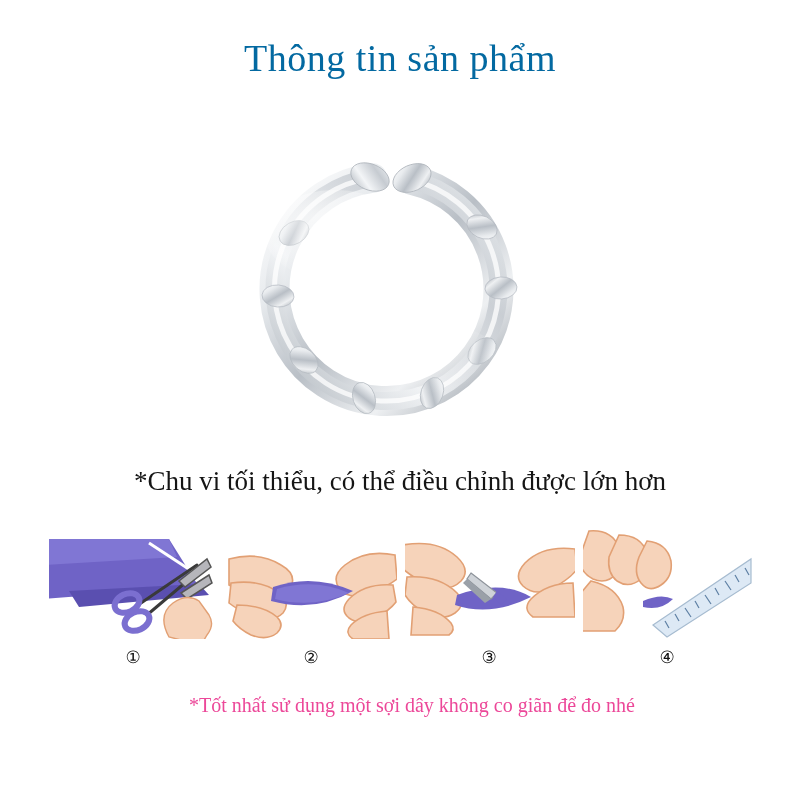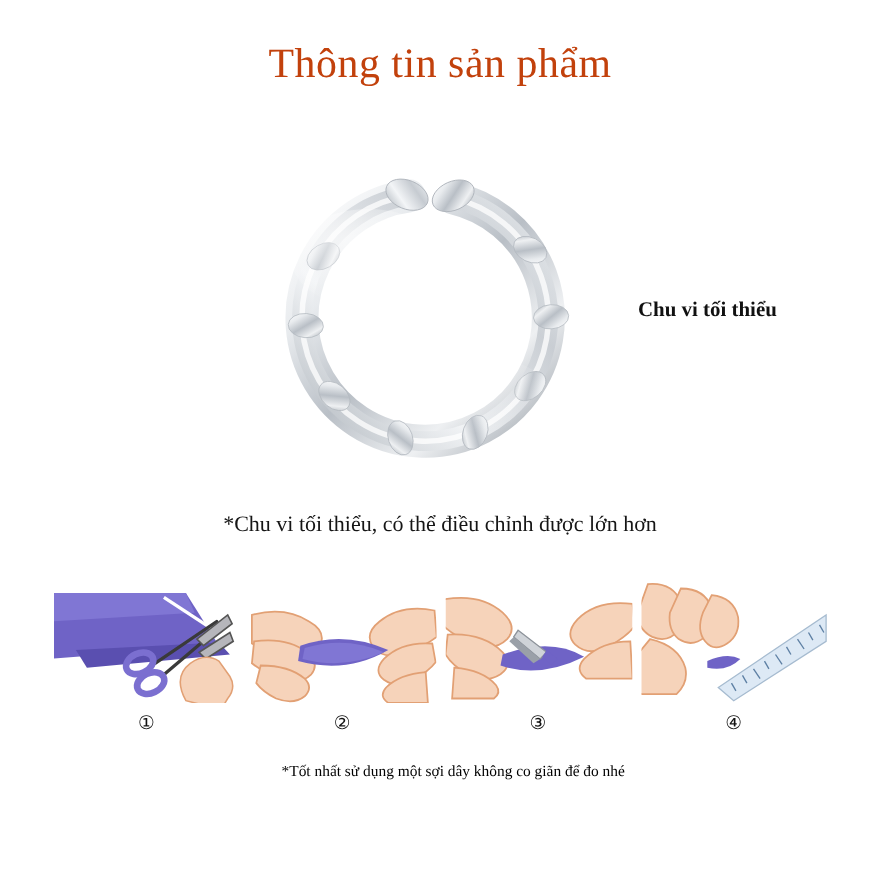--- a/index.html
+++ b/index.html
@@ -21,21 +21,21 @@
     position: relative;
   }
   .title {
     position: absolute;
     top: 36px;
     left: 0;
     width: 800px;
     text-align: center;
     font-size: 38px;
     font-family: "Liberation Serif", serif;
-    color: #c2410c;
+    color: #0369a1;
     letter-spacing: 0.5px;
   }
 
   
   .ring-area {
     position: absolute;
     left: 230px;
     top: 140px;
     width: 320px;
     height: 300px;
@@ -57,21 +57,21 @@
     margin-left: 8px;
     font-weight: bold;
   }
 
   .subnote {
     position: absolute;
     top: 466px;
     left: 0;
     width: 800px;
     text-align: center;
-    font-size: 20px;
+    font-size: 27px;
     font-family: "Liberation Serif", serif;
     color: #151515;
   }
 
   
   .steps {
     position: absolute;
     top: 528px;
     left: 48px;
     width: 706px;
@@ -98,23 +98,23 @@
   }
 
   .footnotes {
     position: absolute;
     top: 694px;
     left: 0;
     width: 800px;
     text-align: center;
   }
   .footnote {
-    font-size: 14px;
-    font-family: "Liberation Serif", serif;
-    color: #000000;
+    font-size: 20px;
+    font-family: "Liberation Serif", serif;
+    color: #ec4899;
     margin-bottom: 12px;
     padding-left: 24px;
   }
 </style>
 </head>
 <body>
 
 <div class="page">
 
   <div class="title">Thông tin sản phẩm</div>
@@ -163,21 +163,20 @@
           <ellipse cx="-20" cy="-113" rx="20" ry="13" transform="rotate(22 -20 -113)" fill="url(#mtl2)" stroke="#b0b6bd" stroke-width="0.8"></ellipse>
         </g>
 
         <ellipse cx="-55" cy="-55" rx="70" ry="45" fill="url(#shine)" opacity="0.6"></ellipse>
         <ellipse cx="55" cy="70" rx="55" ry="34" fill="url(#shine)" opacity="0.35"></ellipse>
       </g>
     </svg>
   </div>
 
   <div class="ring-note">
-    <span>Chu vi tối thiểu</span>
   </div>
 
   <div class="subnote">*Chu vi tối thiểu, có thể điều chỉnh được lớn hơn</div>
 
   <div class="steps">
 
     <div class="step">
       <div class="step-img">
         <svg width="170" height="110" viewBox="0 0 170 110">
           <rect x="0" y="0" width="170" height="110" fill="#ffffff"></rect>

